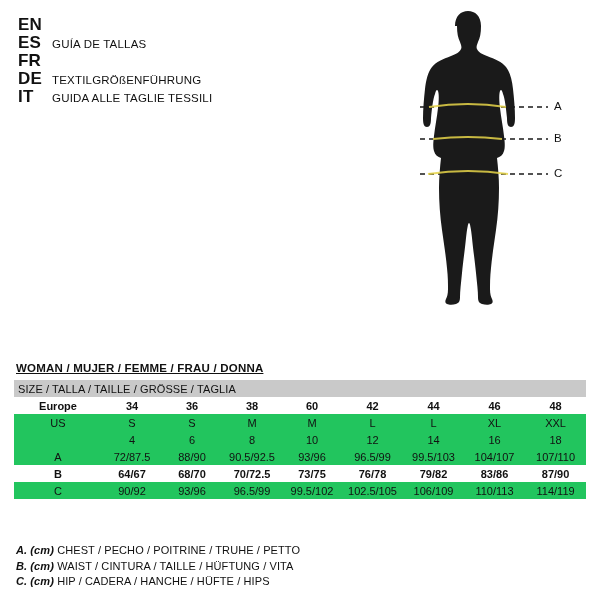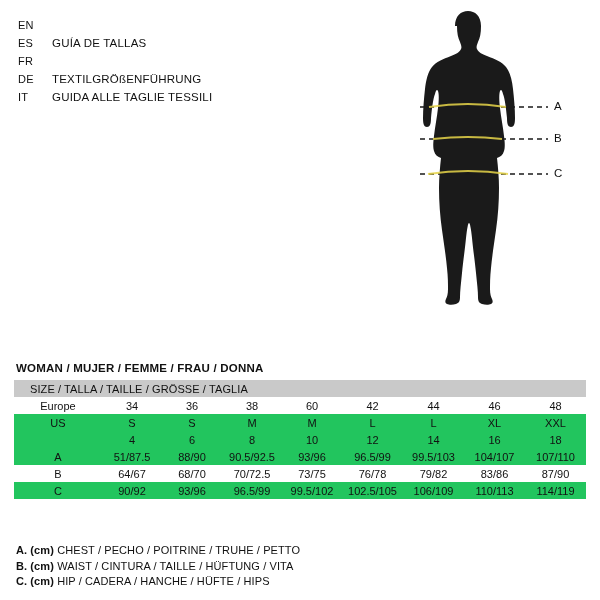--- a/index.html
+++ b/index.html
@@ -29,23 +29,24 @@
     width: 300px;
   }
   .legend-row {
     display: flex;
     align-items: baseline;
     height: 18px;
     line-height: 18px;
   }
   .legend-code {
     width: 34px;
-    font-size: 11px;
+    font-size: 17px;
     letter-spacing: 0.2px;
     color: #111;
+    font-weight: bold;
   }
   .legend-text {
     font-size: 11.5px;
     letter-spacing: 0.2px;
     color: #111;
     white-space: nowrap;
   }
 
   
   .figure-wrap {
@@ -73,20 +74,21 @@
     left: 14px;
     top: 362px;
     width: 572px;
   }
   .woman-title {
     font-size: 11.5px;
     font-weight: bold;
     letter-spacing: 0.2px;
     color: #111;
     padding: 0 0 6px 2px;
+    text-decoration: underline;
   }
   table.size-table {
     border-collapse: collapse;
     width: 572px;
     table-layout: fixed;
   }
   table.size-table td {
     font-size: 11px;
     color: #111;
     height: 17px;
@@ -95,46 +97,48 @@
     vertical-align: middle;
   }
   td.rowlabel {
     text-align: left;
     padding-left: 4px;
   }
   tr.hdr td {
     background: #c9c9c9;
     font-weight: normal;
     text-align: left;
-    padding-left: 16px;
+    padding-left: 4px;
     font-size: 11px;
     letter-spacing: 0.1px;
   }
   tr.shade td {
     background: #22c55e;
   }
   tr.plain td {
     background: #ffffff;
+    font-weight: bold;
   }
 
   
   .notes {
     position: absolute;
     left: 16px;
     top: 543px;
     width: 572px;
   }
   .note-row {
     font-size: 11px;
     line-height: 15.5px;
     color: #111;
     letter-spacing: 0.1px;
   }
   .note-row b {
     font-weight: bold;
+    font-style: italic;
   }
 </style>
 </head>
 <body>
 
 <div class="page">
 
   <div class="legend">
     <div class="legend-row">
       <span class="legend-code">EN</span>
@@ -275,21 +279,21 @@
           <td>6</td>
           <td>8</td>
           <td>10</td>
           <td>12</td>
           <td>14</td>
           <td>16</td>
           <td>18</td>
         </tr>
         <tr class="shade">
           <td class="rowlabel">A</td>
-          <td>51/87.5</td>
+          <td>72/87.5</td>
           <td>88/90</td>
           <td>90.5/92.5</td>
           <td>93/96</td>
           <td>96.5/99</td>
           <td>99.5/103</td>
           <td>104/107</td>
           <td>107/110</td>
         </tr>
         <tr class="plain">
           <td class="rowlabel">B</td>

